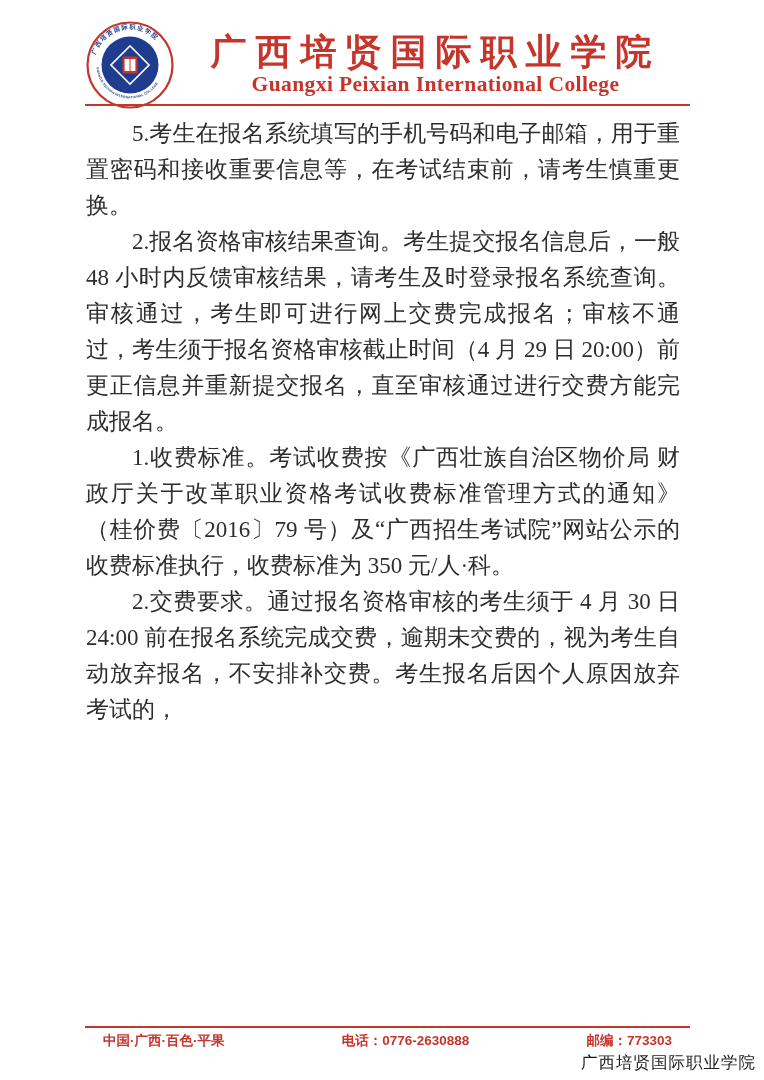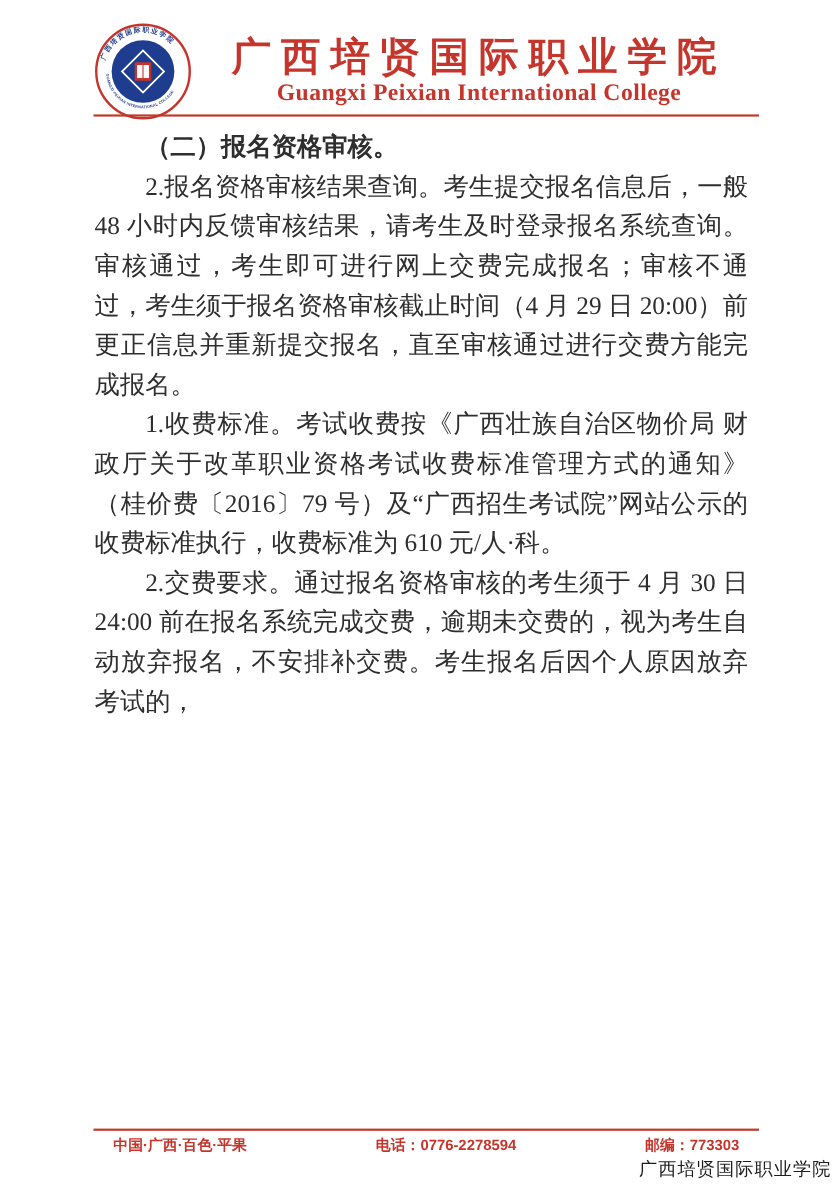--- a/index.html
+++ b/index.html
@@ -84,27 +84,27 @@
       <rect x="45.5" y="39" width="4.9" height="12" rx="0.6" fill="#ffffff"></rect>
     </svg>
     <div class="titles">
       <div class="title-cn">广西培贤国际职业学院</div>
       <div class="title-en">Guangxi Peixian International College</div>
     </div>
   </div>
   <div class="header-rule"></div>
 
   <div class="doc-body">
-    <p class="indent sect-head">（二）报名资格审核。</p>
+    <p class="indent">5.考生在报名系统填写的手机号码和电子邮箱，用于重置密码和接收重要信息等，在考试结束前，请考生慎重更换。</p>
     <p class="indent">2.报名资格审核结果查询。考生提交报名信息后，一般 48 小时内反馈审核结果，请考生及时登录报名系统查询。审核通过，考生即可进行网上交费完成报名；审核不通过，考生须于报名资格审核截止时间（4 月 29 日 20:00）前更正信息并重新提交报名，直至审核通过进行交费方能完成报名。</p>
-    <p class="indent">1.收费标准。考试收费按《广西壮族自治区物价局 财政厅关于改革职业资格考试收费标准管理方式的通知》（桂价费〔2016〕79 号）及“广西招生考试院”网站公示的收费标准执行，收费标准为 610 元/人·科。</p>
+    <p class="indent">1.收费标准。考试收费按《广西壮族自治区物价局 财政厅关于改革职业资格考试收费标准管理方式的通知》（桂价费〔2016〕79 号）及“广西招生考试院”网站公示的收费标准执行，收费标准为 350 元/人·科。</p>
     <p class="indent">2.交费要求。通过报名资格审核的考生须于 4 月 30 日 24:00 前在报名系统完成交费，逾期未交费的，视为考生自动放弃报名，不安排补交费。考生报名后因个人原因放弃考试的，</p>
   </div>
 
   <div class="footer-rule"></div>
   <div class="footer-row">
     <span>中国·广西·百色·平果</span>
-    <span>电话：0776-2278594</span>
+    <span>电话：0776-2630888</span>
     <span>邮编：773303</span>
   </div>
   <div class="college-name">广西培贤国际职业学院</div>
 
 </div>
 
 </body></html>

